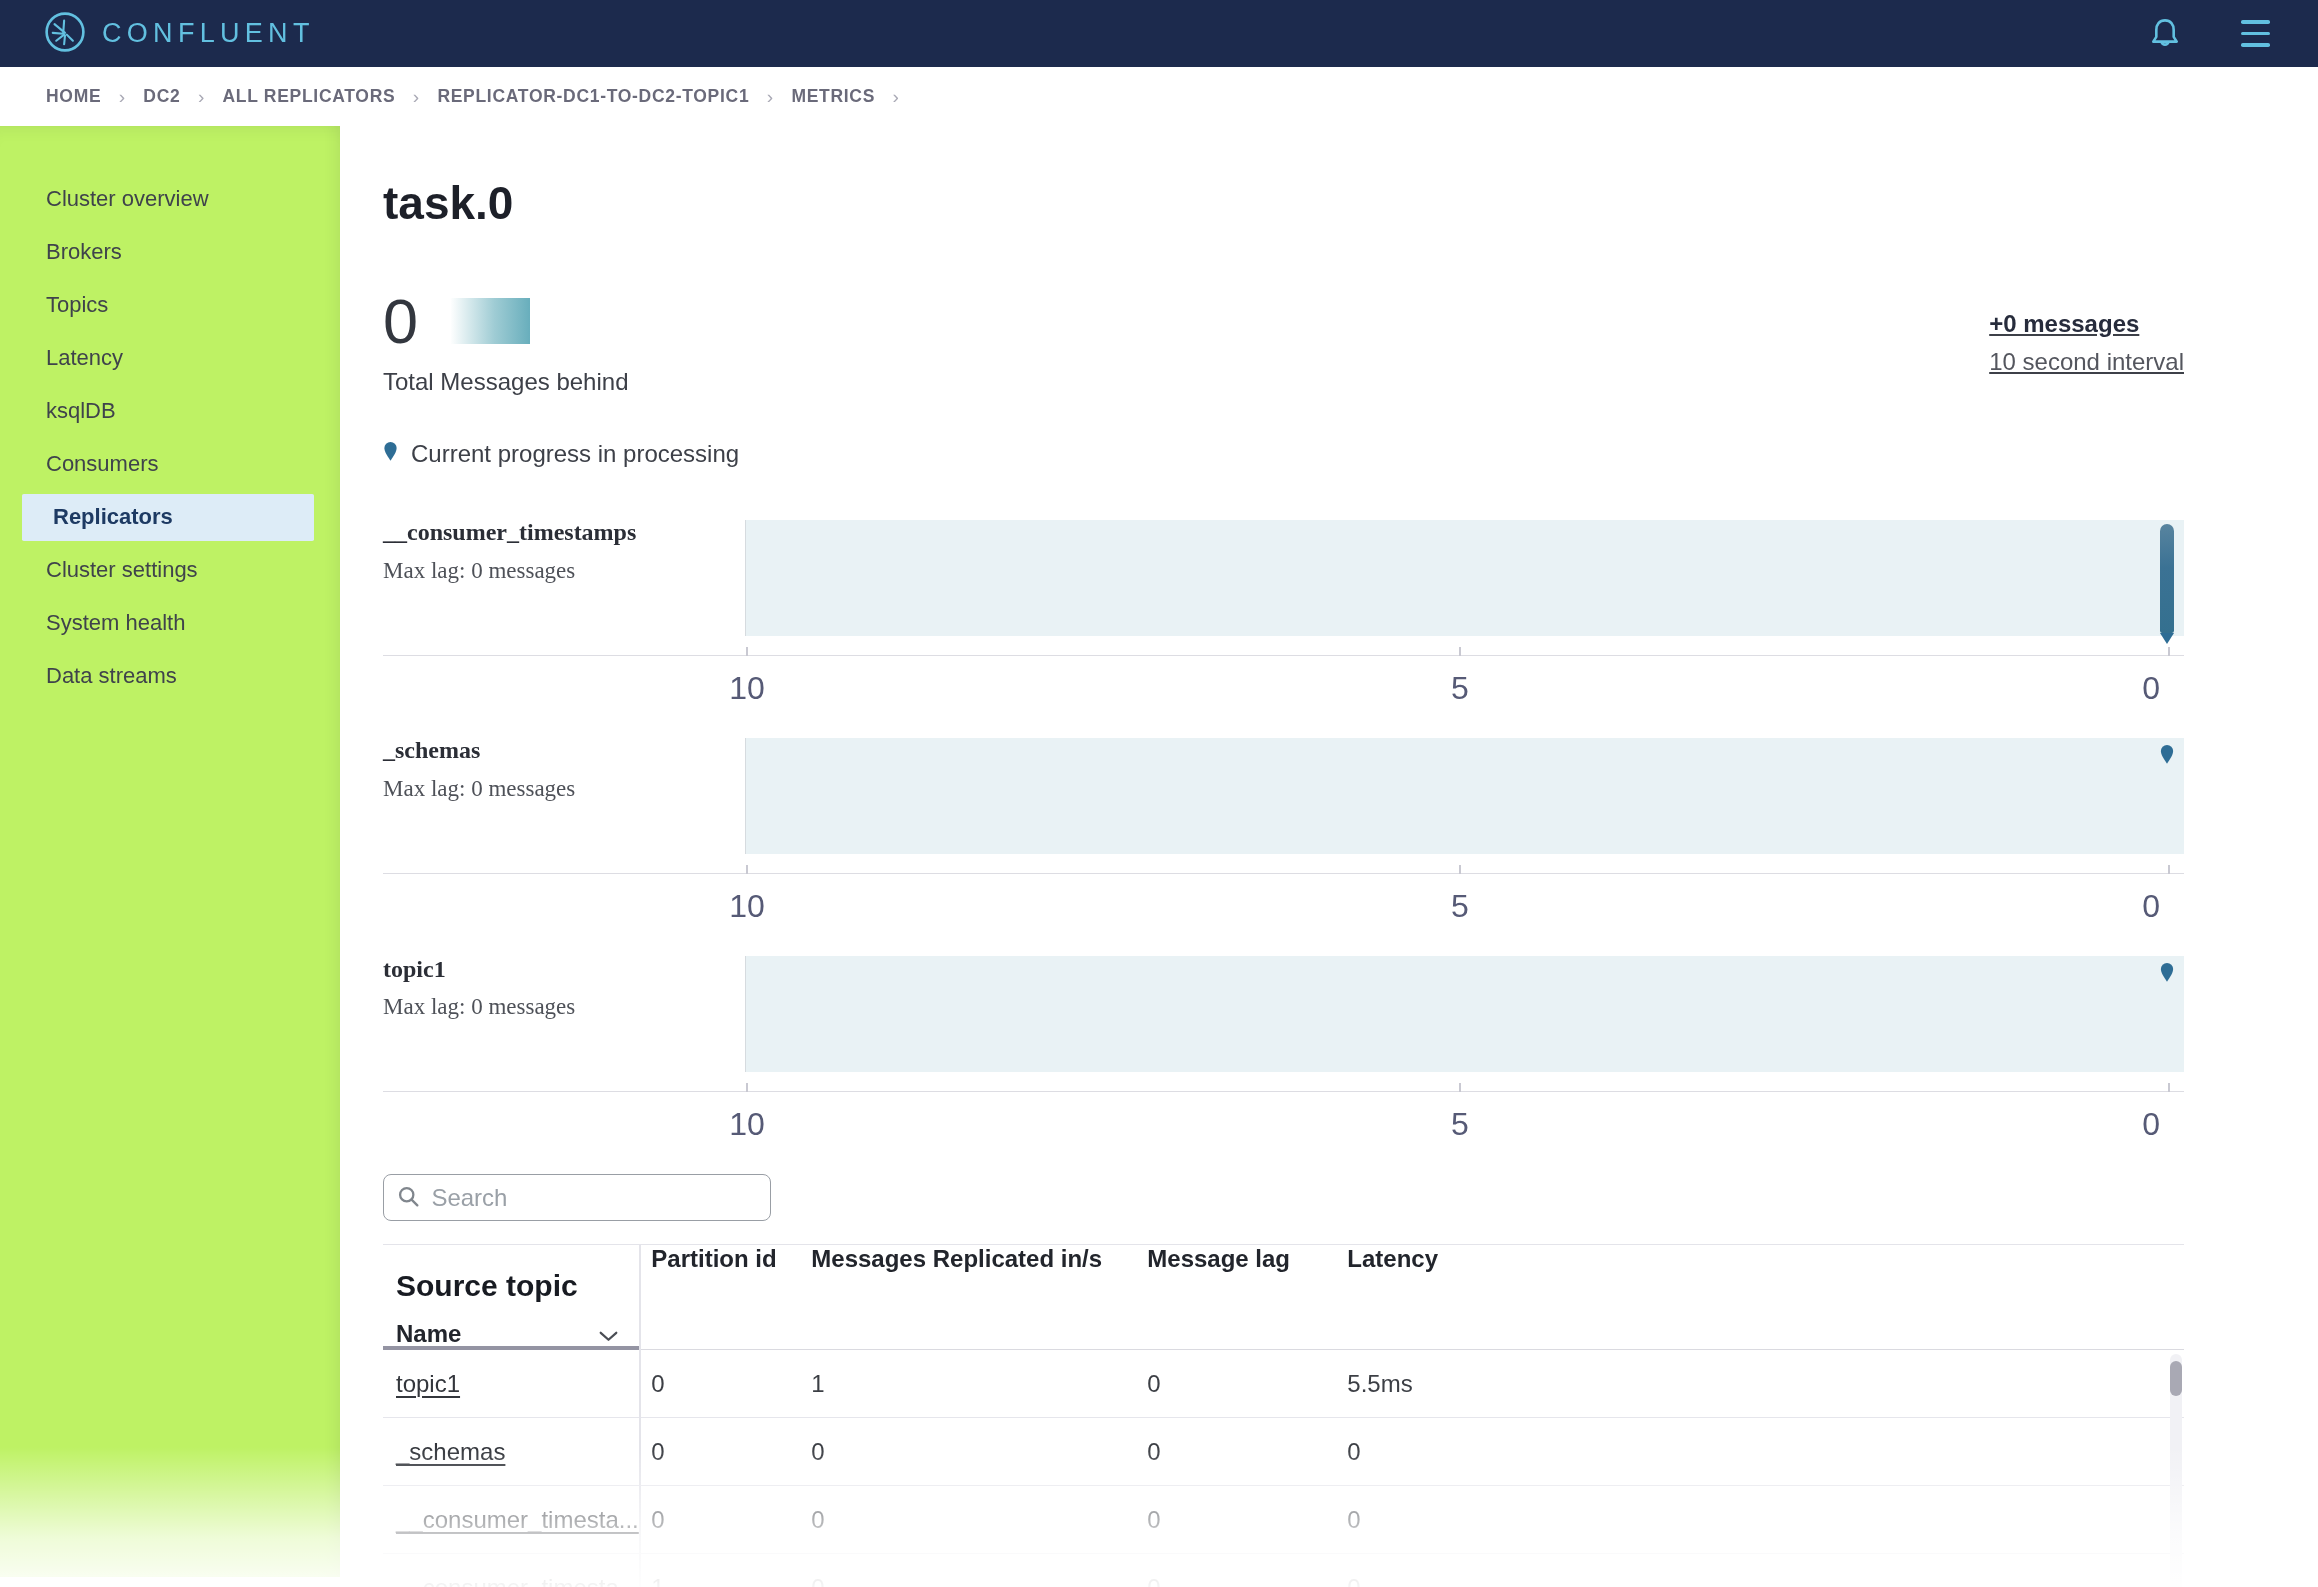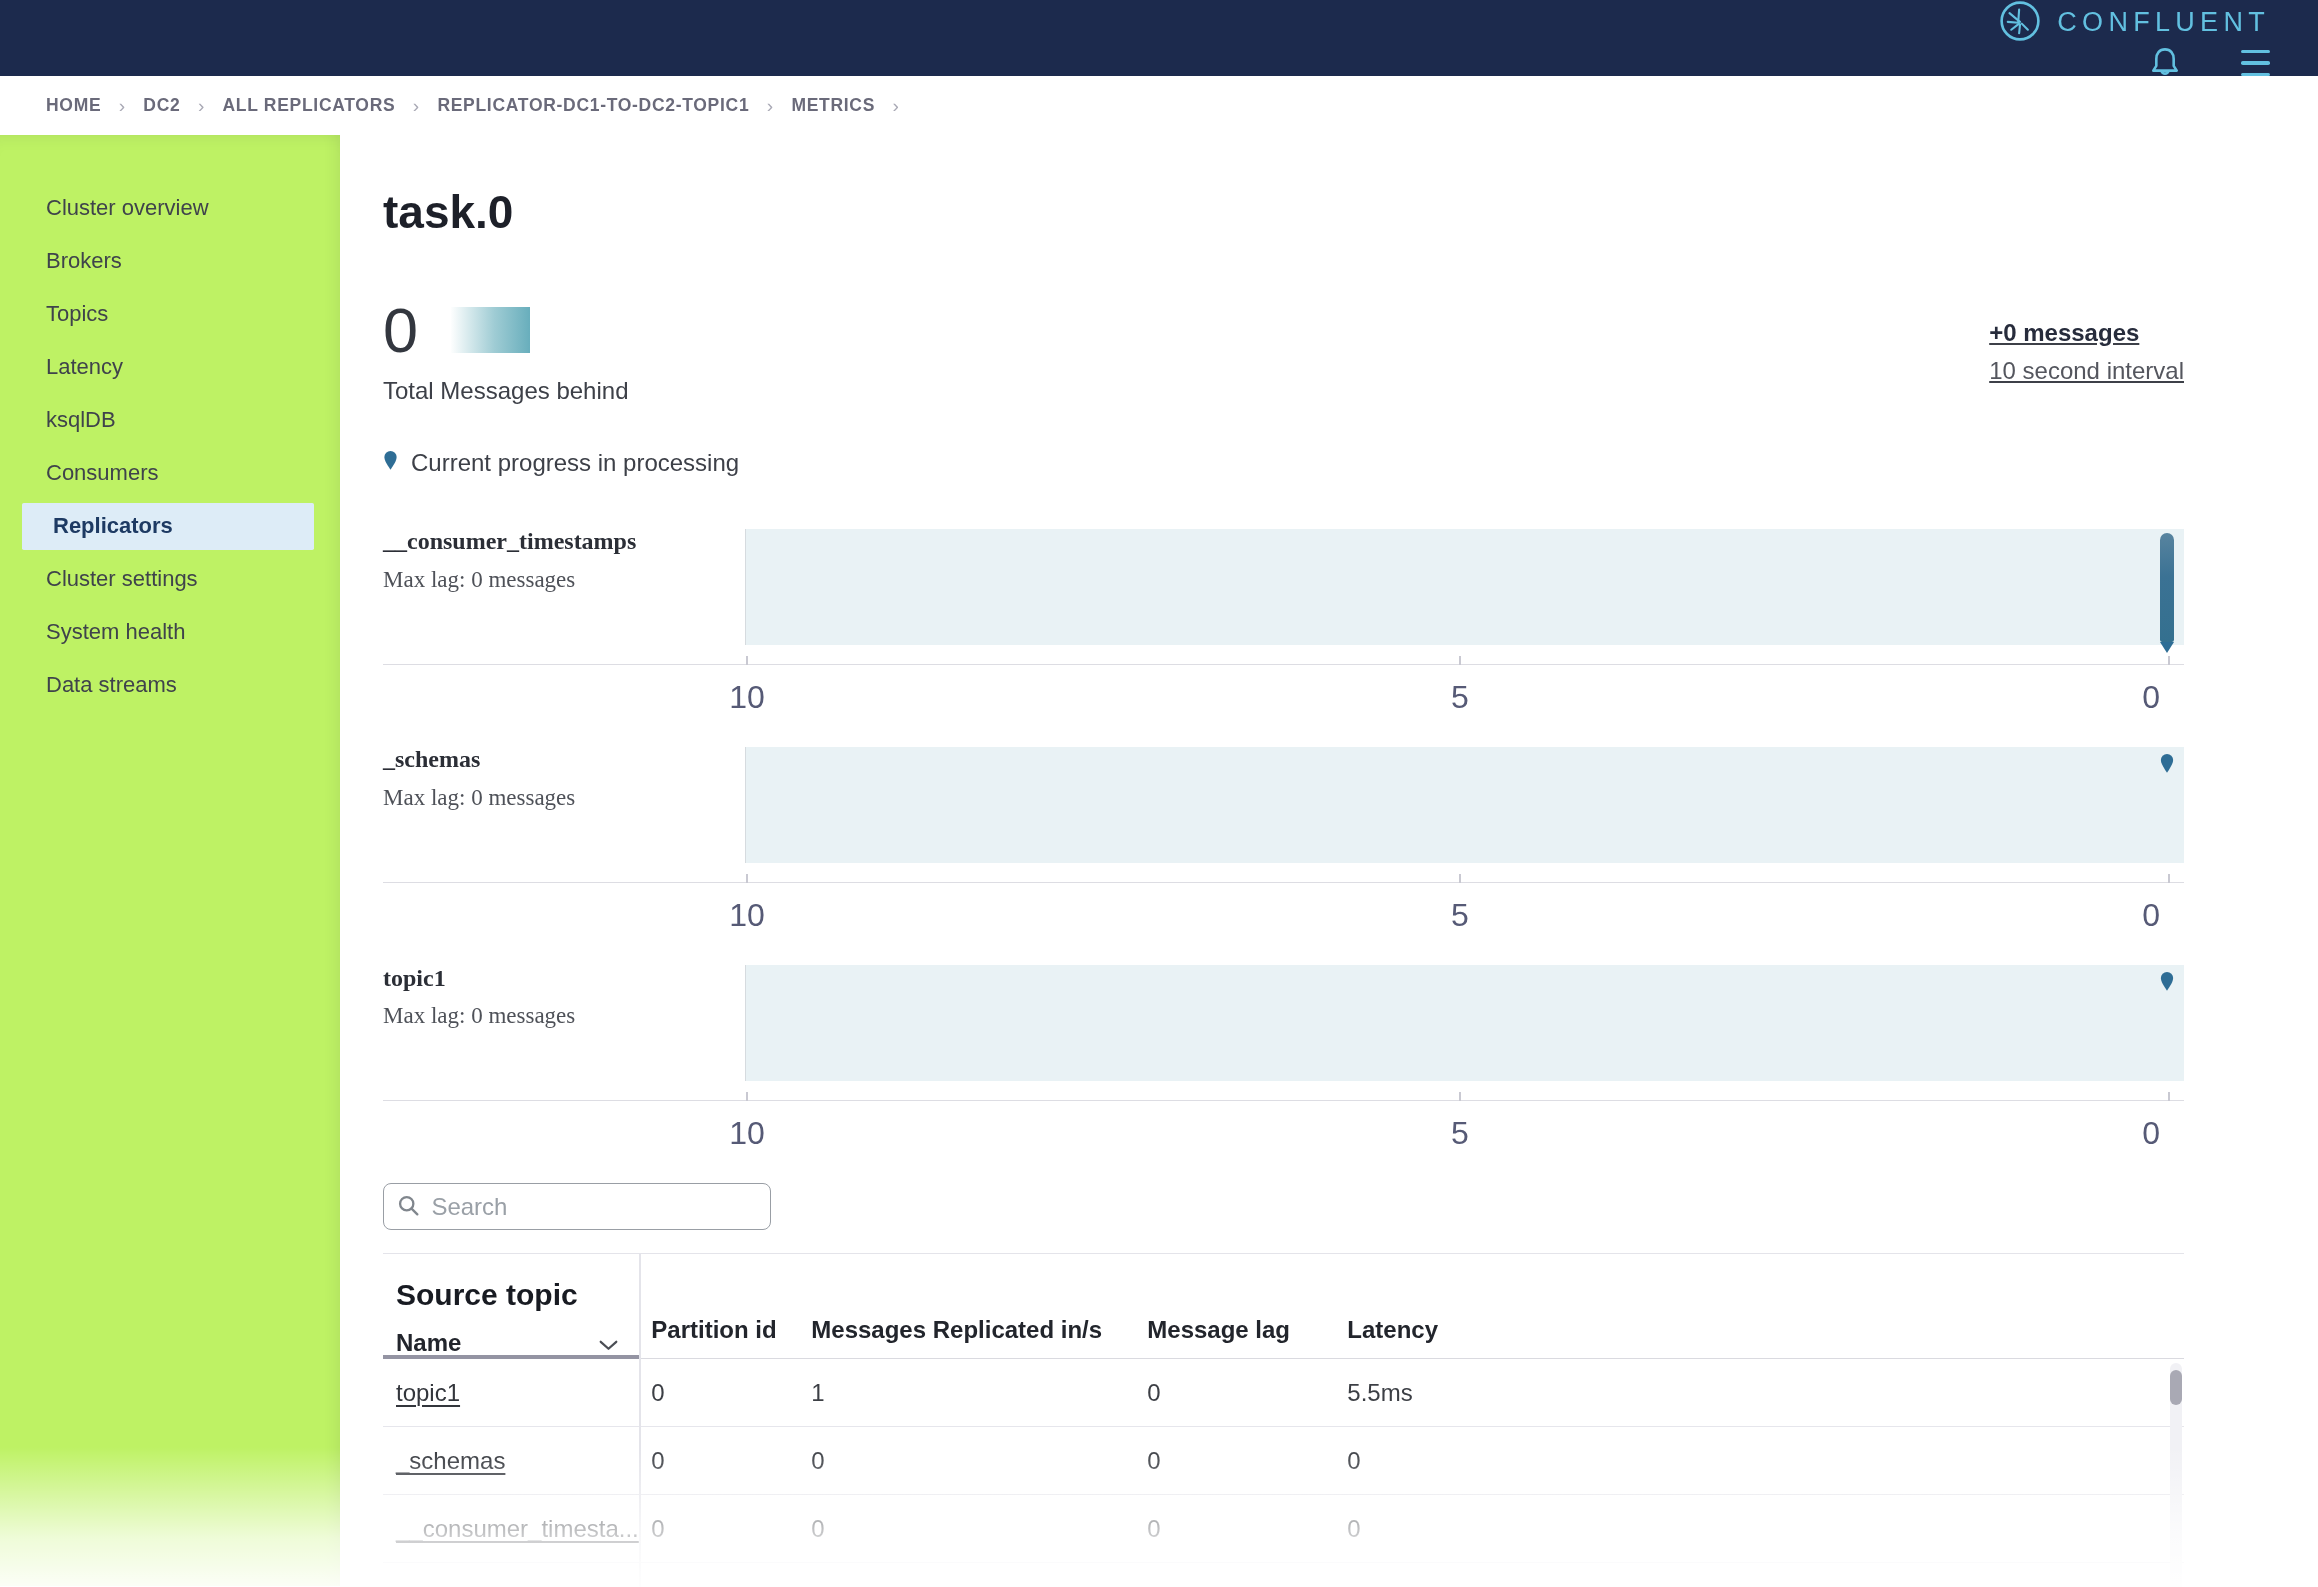--- a/index.html
+++ b/index.html
@@ -7,24 +7,23 @@
   body {
     font-family:"Liberation Sans", sans-serif;
     background:#ffffff;
     position:relative;
     overflow:hidden;
     color:#3d4048;
   }
 
   
   .navbar {
-    height:76px; background:#1c2a4d;
-    display:flex; align-items:flex-end;
+    height:67px; background:#1c2a4d;
+    display:flex; align-items:center;
     padding:0 49px 0 44px;
-    flex-direction:column;
   }
   .brand { display:flex; align-items:center; gap:16px; cursor:pointer; }
   .brand-name {
     color:#62c0e0; font-size:27px; letter-spacing:5.3px; font-weight:400;
   }
   .nav-actions { margin-left:auto; display:flex; align-items:center; gap:60px; }
   .hamburger { display:flex; flex-direction:column; gap:8px; cursor:pointer; }
   .hamburger span { display:block; width:29px; height:3.5px; background:#62c0e0; border-radius:1.8px; }
 
   
@@ -124,21 +123,21 @@
   .thead { display:flex; height:105px; }
   .th-name {
     width:256px; flex:0 0 256px; padding:24px 21px 0 13px;
     border-bottom:4.4px solid #9494a3;
   }
   .group-title { font-size:30px; font-weight:700; color:#181b22; }
   .th-name-row {
     margin-top:16.6px; display:flex; align-items:flex-end; justify-content:space-between;
     font-size:24px; font-weight:700; color:#22252c; cursor:pointer;
   }
-  .th-rest { flex:1; display:flex; align-items:flex-end; border-bottom:1.8px solid #dadae0; padding-bottom:14px; }
+  .th-rest { flex:1; display:flex; align-items:flex-start; border-bottom:1.8px solid #dadae0; padding-bottom:14px; }
   .th-cell { font-size:24px; font-weight:700; color:#22252c; padding-left:12.3px; }
   .w-partition { width:160px; flex:0 0 160px; }
   .w-replicated { width:336px; flex:0 0 336px; }
   .w-lag { width:200px; flex:0 0 200px; }
   .w-latency { flex:1; }
 
   .trow {
     display:flex; align-items:center; height:68px;
     border-bottom:1.8px solid #e6e6ec; font-size:24px; color:#3c3f45;
   }

